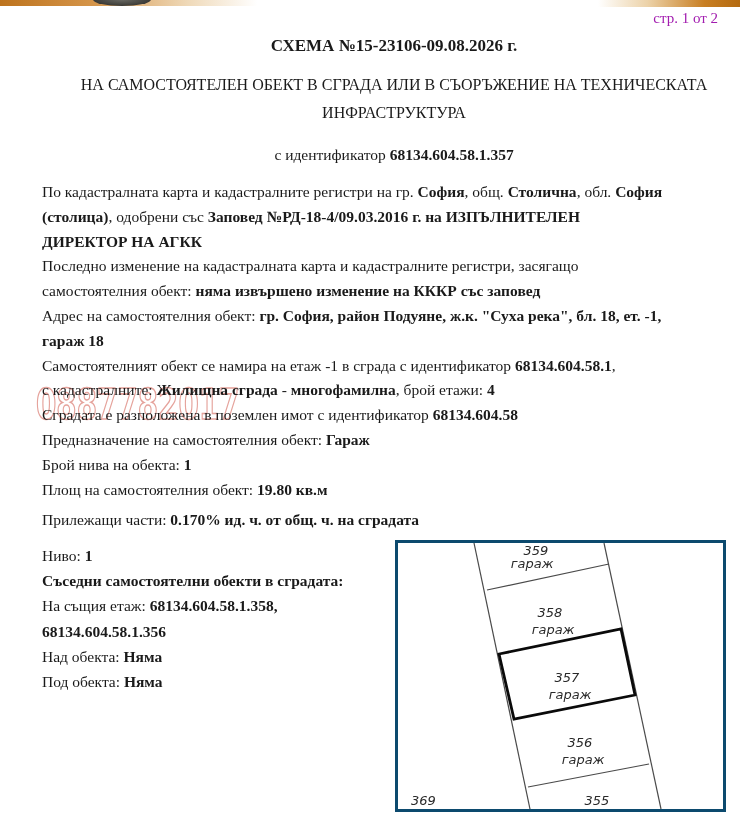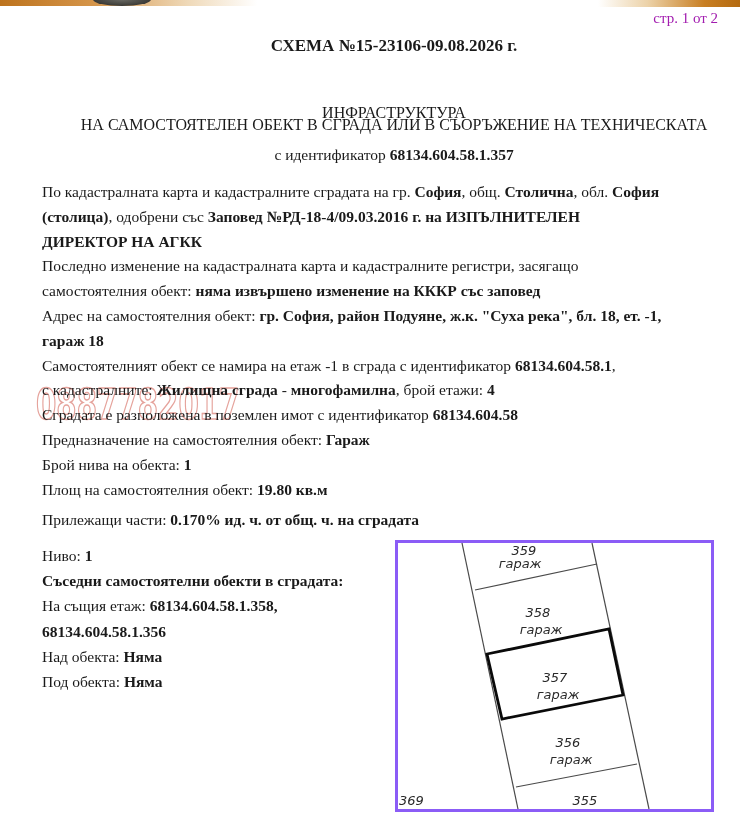--- a/index.html
+++ b/index.html
@@ -23,21 +23,21 @@
     position:absolute;left:93px;top:-7px;width:58px;height:13px;
     border-radius:50%;
     background:radial-gradient(ellipse at center,#6a6a64 0%,#3a3a36 70%);
   }
   
   .page-num{
     position:absolute;top:10px;right:22px;font-size:15px;color:#a21caf;
   }
   .hdr{position:absolute;left:48px;right:0;text-align:center;white-space:nowrap;}
   .title{top:36px;font-size:17px;font-weight:bold;}
-  .sub1{top:76px;font-size:16px;margin-top:40px;}
+  .sub1{top:76px;font-size:16px;}
   .sub2{top:104px;font-size:16px;}
   .ident{top:146px;font-size:15.5px;}
   
   .body-block{
     position:absolute;left:42px;top:180px;width:698px;
     font-size:15.5px;line-height:24.8px;z-index:2;
   }
   .body-block .line{white-space:nowrap;}
   .line.gap{margin-top:6px;}
   .level-block{
@@ -51,21 +51,21 @@
     font-family:"DejaVu Sans", sans-serif;font-weight:bold;
     font-size:43px;line-height:1;
     color:rgba(255,255,255,0);
     -webkit-text-stroke:1.6px rgba(224,146,137,0.85);
     transform:scaleX(0.68);transform-origin:left top;
     letter-spacing:0px;white-space:nowrap;
   }
   
   .sketch{
     position:absolute;left:395px;top:540px;width:313px;height:266px;
-    border:3px solid #8b5cf6;background:#ffffff;z-index:2;
+    border:3px solid #0c4a6e;background:#ffffff;z-index:2;padding-left:12px;
   }
   .sketch svg{display:block;}
   .plabel{
     font-family:"DejaVu Sans", sans-serif;font-style:italic;
     fill:#2a2a2a;font-size:13px;
   }
 </style>
 </head>
 <body>
 
@@ -75,21 +75,21 @@
 
 <div class="page-num">стр. 1 от 2</div>
 <div class="hdr title">СХЕМА №15-23106-09.08.2026 г.</div>
 <div class="hdr sub1">НА САМОСТОЯТЕЛЕН ОБЕКТ В СГРАДА ИЛИ В СЪОРЪЖЕНИЕ НА ТЕХНИЧЕСКАТА</div>
 <div class="hdr sub2">ИНФРАСТРУКТУРА</div>
 <div class="hdr ident"><span>с идентификатор </span><span class="b">68134.604.58.1.357</span></div>
 
 <div class="watermark">0887782017</div>
 
 <div class="body-block">
-  <div class="line"><span>По кадастралната карта и кадастралните сградата на гр. </span><span class="b">София</span><span>, общ. </span><span class="b">Столична</span><span>, обл. </span><span class="b">София</span></div>
+  <div class="line"><span>По кадастралната карта и кадастралните регистри на гр. </span><span class="b">София</span><span>, общ. </span><span class="b">Столична</span><span>, обл. </span><span class="b">София</span></div>
   <div class="line"><span class="b">(столица)</span><span>, одобрени със </span><span class="b">Заповед №РД-18-4/09.03.2016 г. на ИЗПЪЛНИТЕЛЕН</span></div>
   <div class="line"><span class="b">ДИРЕКТОР НА АГКК</span></div>
   <div class="line"><span>Последно изменение на кадастралната карта и кадастралните регистри, засягащо</span></div>
   <div class="line"><span>самостоятелния обект: </span><span class="b">няма извършено изменение на КККР със заповед</span></div>
   <div class="line"><span>Адрес на самостоятелния обект: </span><span class="b">гр. София, район Подуяне, ж.к. "Суха река", бл. 18, ет. -1,</span></div>
   <div class="line"><span class="b">гараж 18</span></div>
   <div class="line"><span>Самостоятелният обект се намира на етаж -1 в сграда с идентификатор </span><span class="b">68134.604.58.1</span><span>,</span></div>
   <div class="line"><span>с кадастралните: </span><span class="b">Жилищна сграда</span><span> - </span><span class="b">многофамилна</span><span>, брой етажи: </span><span class="b">4</span></div>
   <div class="line"><span>Сградата е разположена в поземлен имот с идентификатор </span><span class="b">68134.604.58</span></div>
   <div class="line"><span>Предназначение на самостоятелния обект: </span><span class="b">Гараж</span></div>

